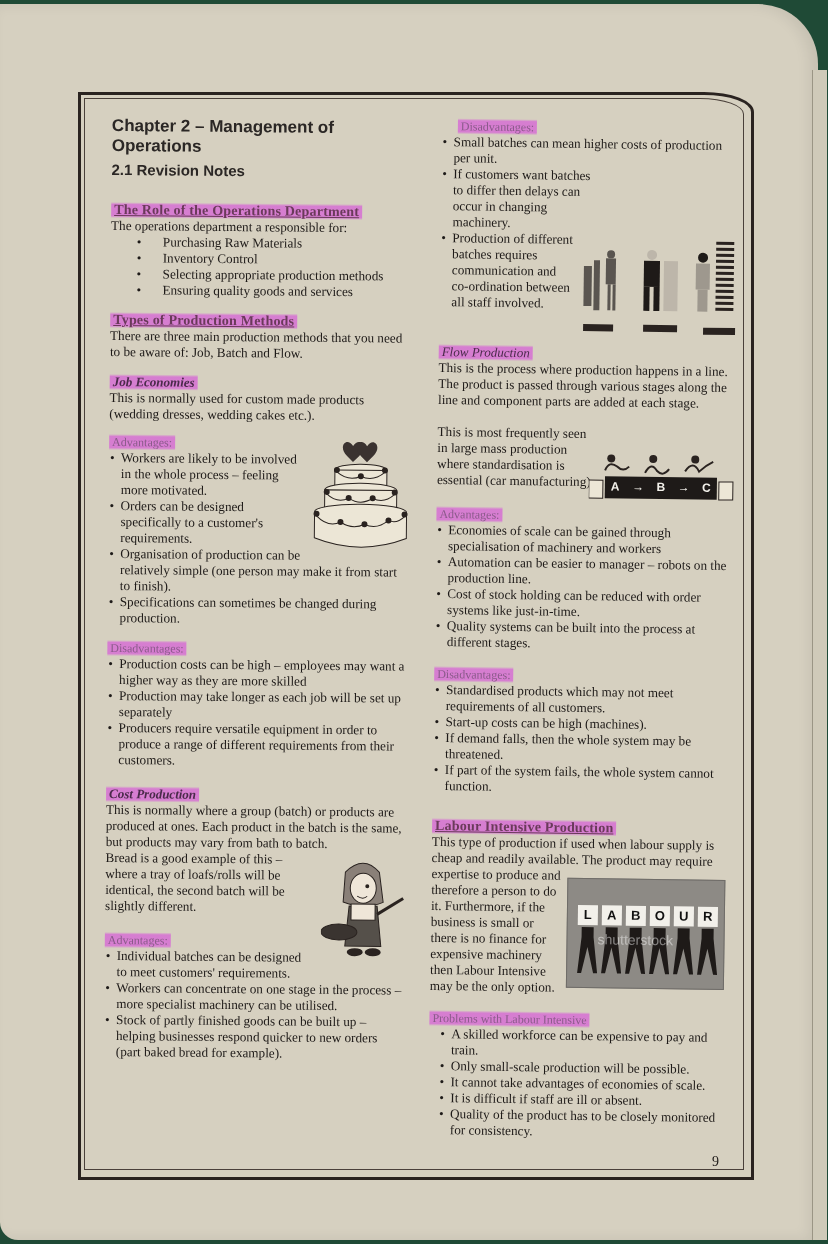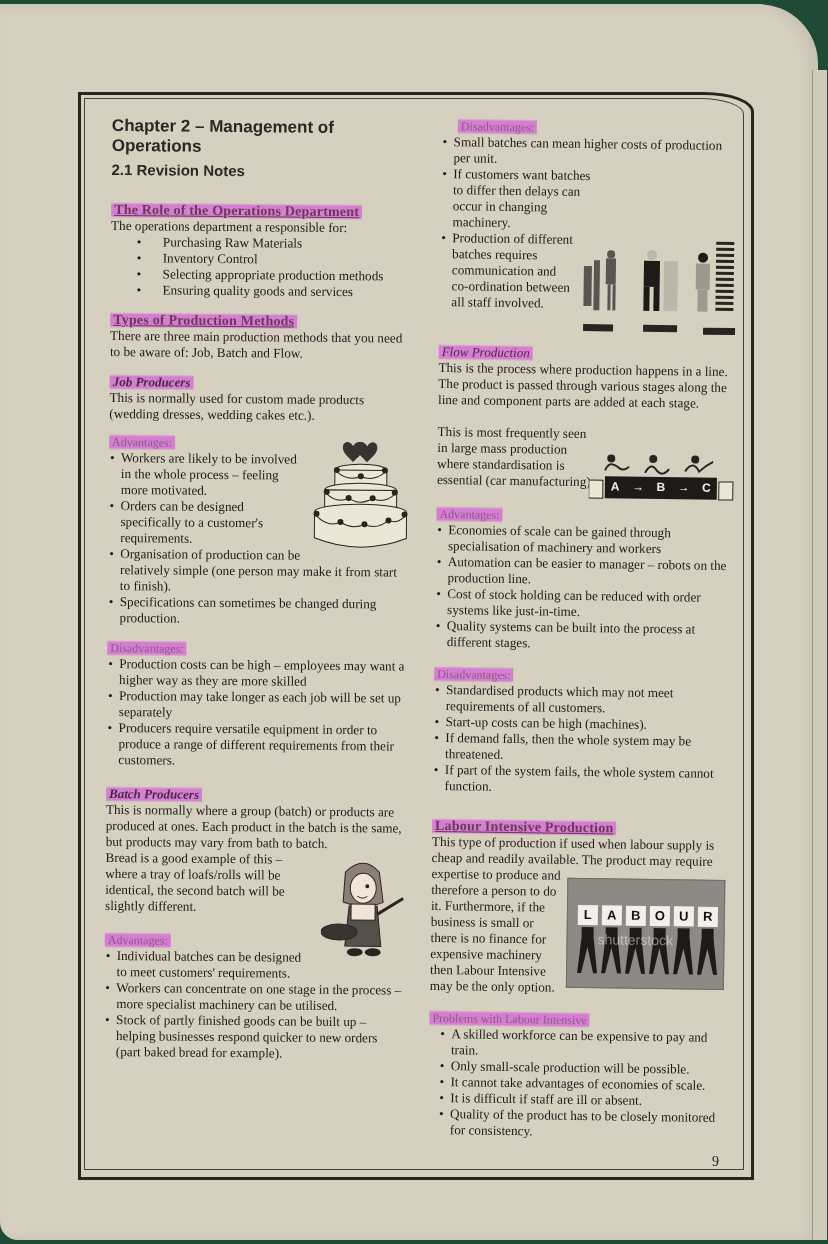--- a/index.html
+++ b/index.html
@@ -81,21 +81,21 @@
       <li>Ensuring quality goods and services</li>
     </ul>
   </div>
 
   <div class="block">
     <h3 class="section-h hl">Types of Production Methods</h3>
     <p>There are three main production methods that you need to be aware of: Job, Batch and Flow.</p>
   </div>
 
   <div class="block">
-    <h4 class="sub-h hl">Job Producers</h4>
+    <h4 class="sub-h hl">Job Economies</h4>
     <p style="margin-bottom:12px;">This is normally used for custom made products (wedding dresses, wedding cakes etc.).</p>
     <div class="float-r" style="margin-top:2px;">
       <svg width="96" height="118" viewBox="0 0 96 118">
         <path d="M40 8 c-6 -10 -16 0 -6 10 l6 6 l6 -6 c10 -10 0 -20 -6 -10z" fill="#3a3230"></path>
         <path d="M54 8 c-6 -10 -16 0 -6 10 l6 6 l6 -6 c10 -10 0 -20 -6 -10z" fill="#3a3230"></path>
         <ellipse cx="48" cy="32" rx="26" ry="6" fill="#ece6d6" stroke="#2a2320"></ellipse>
         <rect x="22" y="32" width="52" height="18" fill="#ece6d6" stroke="#2a2320"></rect>
         <ellipse cx="48" cy="52" rx="36" ry="7" fill="#ece6d6" stroke="#2a2320"></ellipse>
         <rect x="12" y="52" width="72" height="20" fill="#ece6d6" stroke="#2a2320"></rect>
         <ellipse cx="48" cy="74" rx="46" ry="8" fill="#ece6d6" stroke="#2a2320"></ellipse>
@@ -130,21 +130,21 @@
     <div style="height:14px;"></div>
     <span class="tag-h hl">Disadvantages:</span>
     <ul class="dot">
       <li>Production costs can be high – employees may want a higher way as they are more skilled</li>
       <li>Production may take longer as each job will be set up separately</li>
       <li>Producers require versatile equipment in order to produce a range of different requirements from their customers.</li>
     </ul>
   </div>
 
   <div class="block" style="margin-top:18px;">
-    <h4 class="sub-h hl">Batch Producers</h4>
+    <h4 class="sub-h hl">Cost Production</h4>
     <p>This is normally where a group (batch) or products are produced at ones. Each product in the batch is the same, but products may vary from bath to batch.</p>
     <div class="float-r" style="margin-top:6px;">
       <svg width="84" height="100" viewBox="0 0 84 100">
         <path d="M24 14 Q42 -4 58 14 L62 44 Q42 52 22 44z" fill="#8a8078" stroke="#2a2320"></path>
         <ellipse cx="42" cy="30" rx="13" ry="15" fill="#efe6d8" stroke="#2a2320"></ellipse>
         <circle cx="46" cy="28" r="2" fill="#2a2320"></circle>
         <path d="M36 38 Q42 42 46 38" stroke="#2a2320" fill="none"></path>
         <path d="M28 48 L56 48 L60 88 L24 88z" fill="#55504a" stroke="#2a2320"></path>
         <rect x="30" y="46" width="24" height="16" fill="#efe6d8" stroke="#2a2320"></rect>
         <line x1="56" y1="56" x2="82" y2="40" stroke="#2a2320" stroke-width="3"></line>

